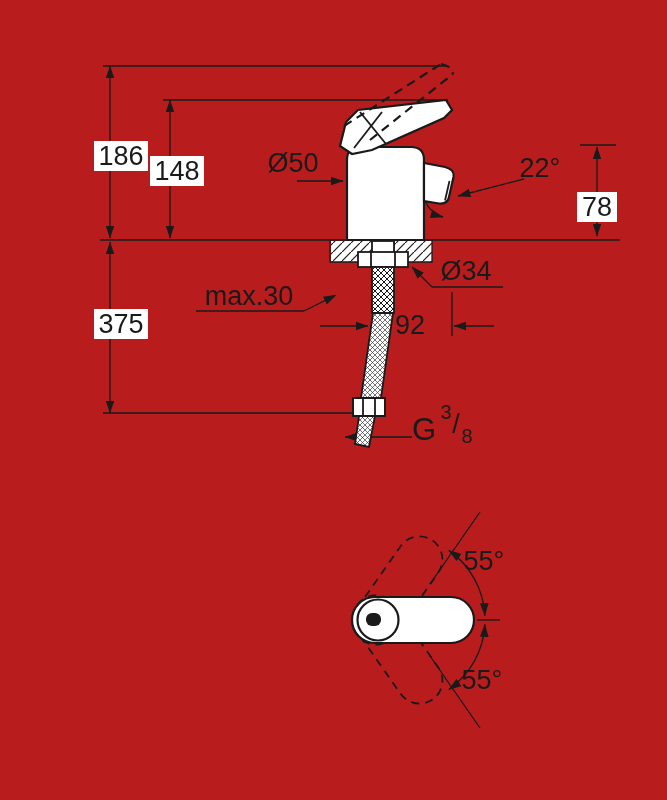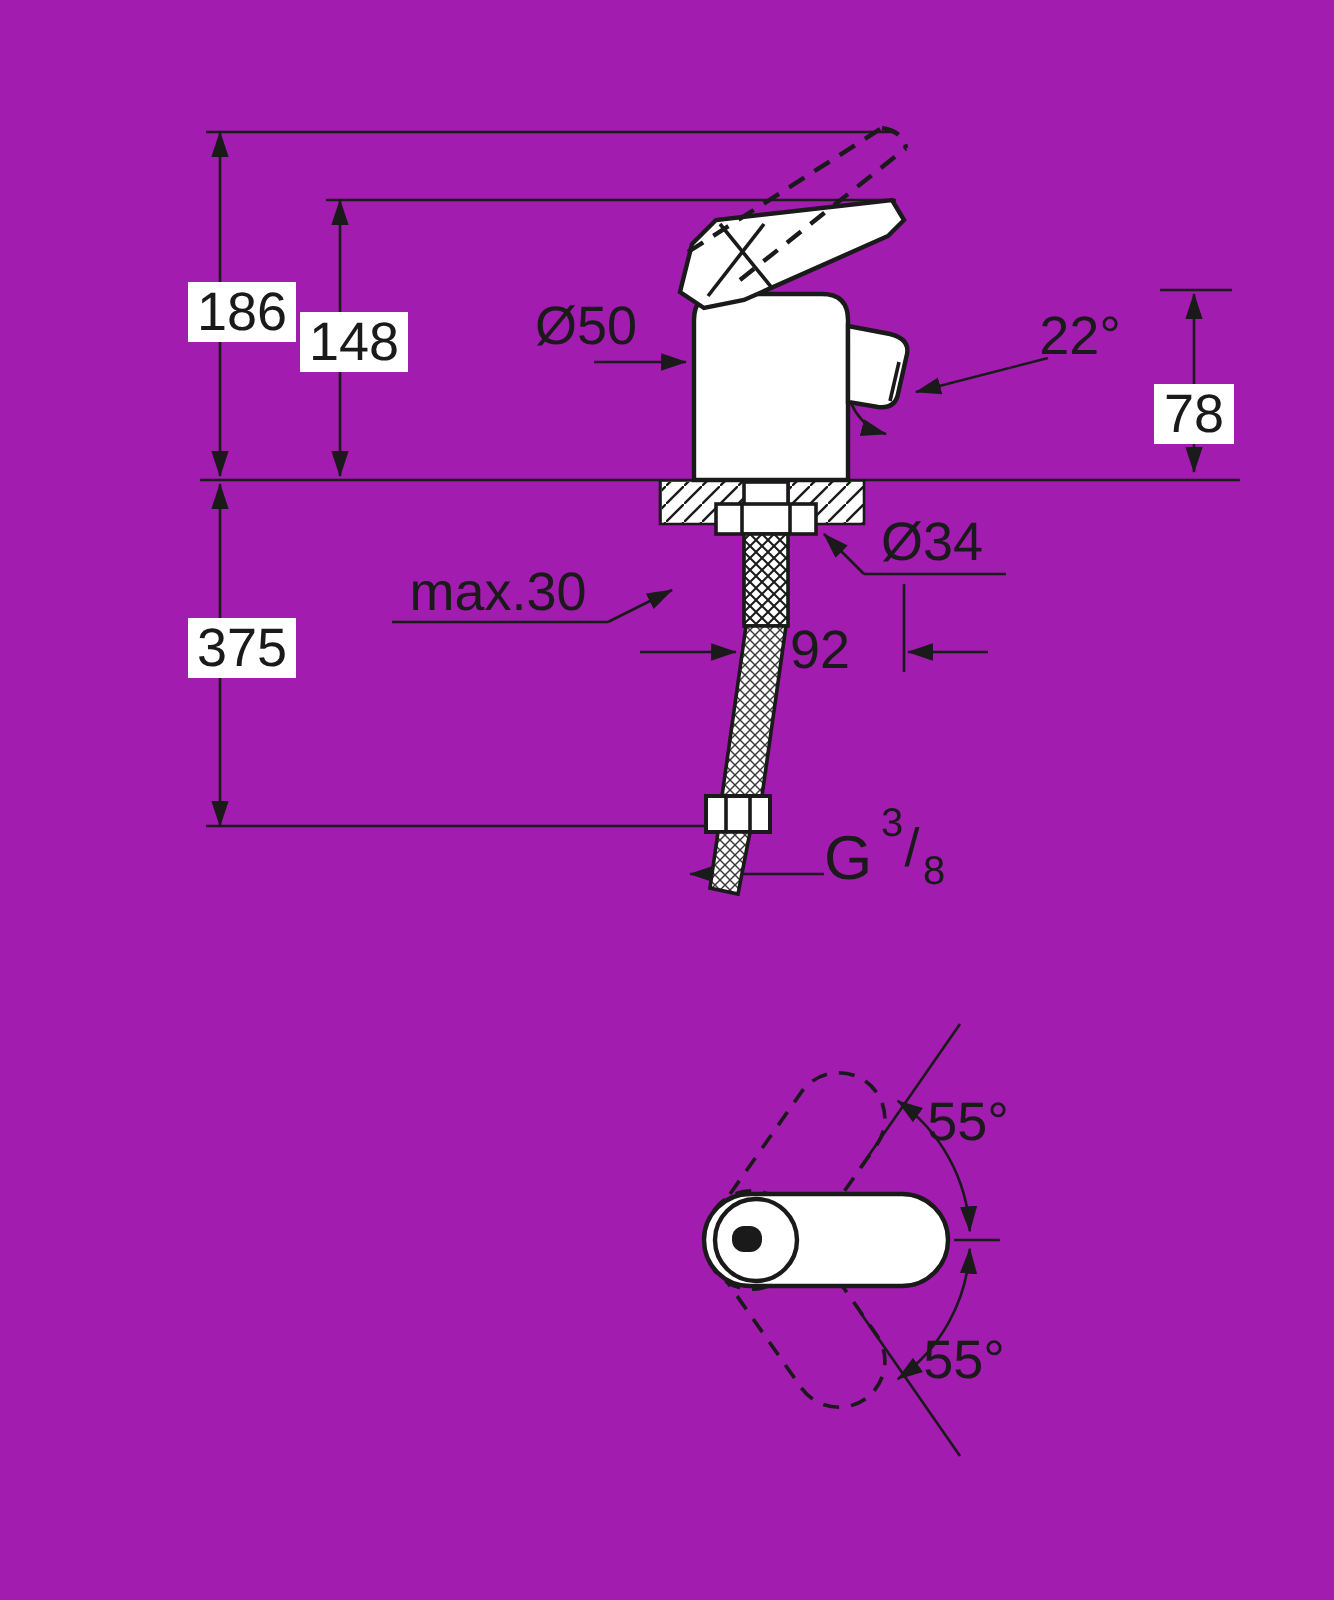--- a/index.html
+++ b/index.html
@@ -1,16 +1,16 @@
 <!DOCTYPE html>
 <html><head>
 <meta charset="utf-8">
 <style>
   html,body{margin:0;padding:0;background:#ffffff;}
-  .canvas{width:667px;height:800px;background:#a21caf;position:relative;overflow:hidden;}
+  .canvas{width:667px;height:800px;background:#b91c1c;position:relative;overflow:hidden;}
   svg{display:block;}
   text{font-family:"Liberation Sans","DejaVu Sans",sans-serif;fill:#1a1a1a;}
   .t{font-size:27px;text-anchor:middle;dominant-baseline:central;}
   .tg{font-size:31px;text-anchor:middle;dominant-baseline:central;}
   .ts{font-size:20px;text-anchor:middle;dominant-baseline:central;}
   .dimline{stroke:#1a1a1a;stroke-width:1.3;fill:none;}
   .thick{stroke:#1a1a1a;stroke-width:2.2;fill:none;}
   .thin{stroke:#1a1a1a;stroke-width:1.8;fill:none;}
   .white{fill:#ffffff;}
   .dash{stroke-dasharray:9 6;}

